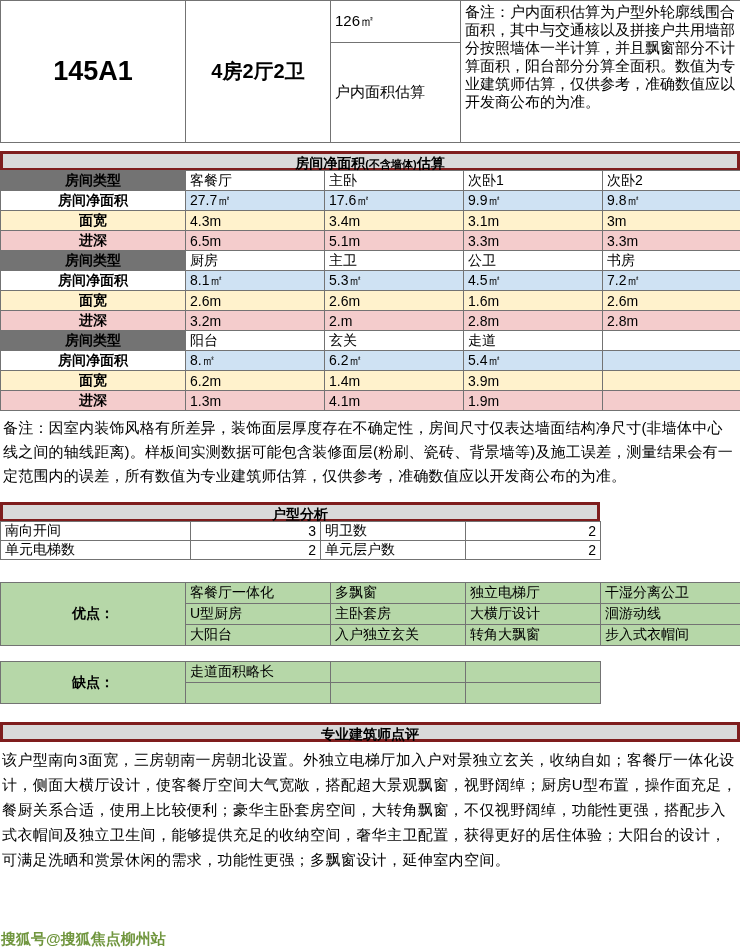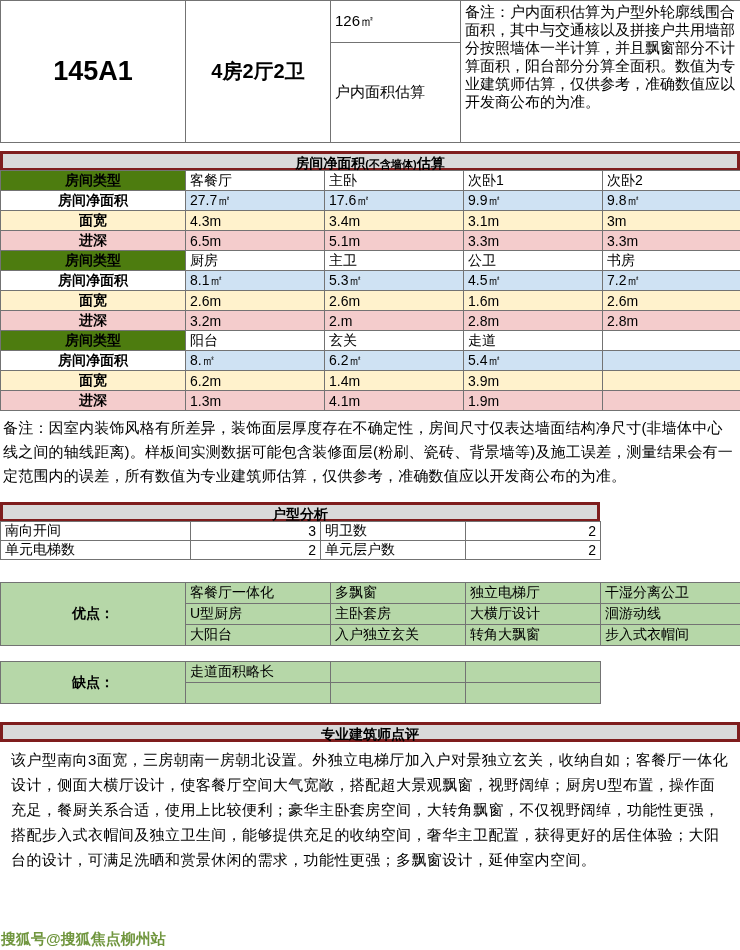--- a/index.html
+++ b/index.html
@@ -23,21 +23,21 @@
 
   
   .secbar {
     border: 3px solid #7f1d1d; background: #d9d9d9; text-align: center;
     font-weight: bold; font-size: 14px; line-height: 18px; height: 20px;
   }
   .secbar .small { font-size: 11px; font-weight: bold; }
 
   
   .tbl-room { width: 740px; }
-  .tbl-room th { width: 185px; font-size: 14px; font-weight: bold; text-align: center; background: #4d7c0f; }
+  .tbl-room th { width: 185px; font-size: 14px; font-weight: bold; text-align: center; background: #737373; }
   .tbl-room td { font-size: 14px; text-align: left; }
   .tbl-room tr { height: 20px; }
   tr.ra td { background: #cfe2f3; }
   tr.ra th { background: #fff; }
   tr.rw th, tr.rw td { background: #fff2cc; }
   tr.rd th, tr.rd td { background: #f4cccc; }
 
   .note2 {
     margin-top: 3px; padding: 2px 3px; font-size: 15px; line-height: 24px;
     white-space: normal; letter-spacing: .2px;
@@ -53,21 +53,21 @@
   
   .tbl-pros { width: 740px; margin-top: 22px; }
   .tbl-cons { width: 600px; margin-top: 15px; }
   .tbl-pros tr, .tbl-cons tr { height: 21px; }
   .g-label { background: #b6d7a8; font-size: 14px; font-weight: bold; text-align: center; vertical-align: middle; }
   .g-cell  { background: #b6d7a8; font-size: 14px; }
 
   
   .rev-bar { width: 740px; margin-top: 18px; }
   .rev-text {
-    padding: 5px 11px; font-size: 15px; line-height: 25px;
+    padding: 5px 2px; font-size: 15px; line-height: 25px;
     white-space: normal; letter-spacing: .4px;
   }
 
   .watermark {
     position: absolute; left: 1px; bottom: 1px;
     font-size: 15px; font-weight: bold; color: #4d7c0f; opacity: .8;
     text-shadow: 0 0 2px #fff;
   }
 </style>
 </head>

